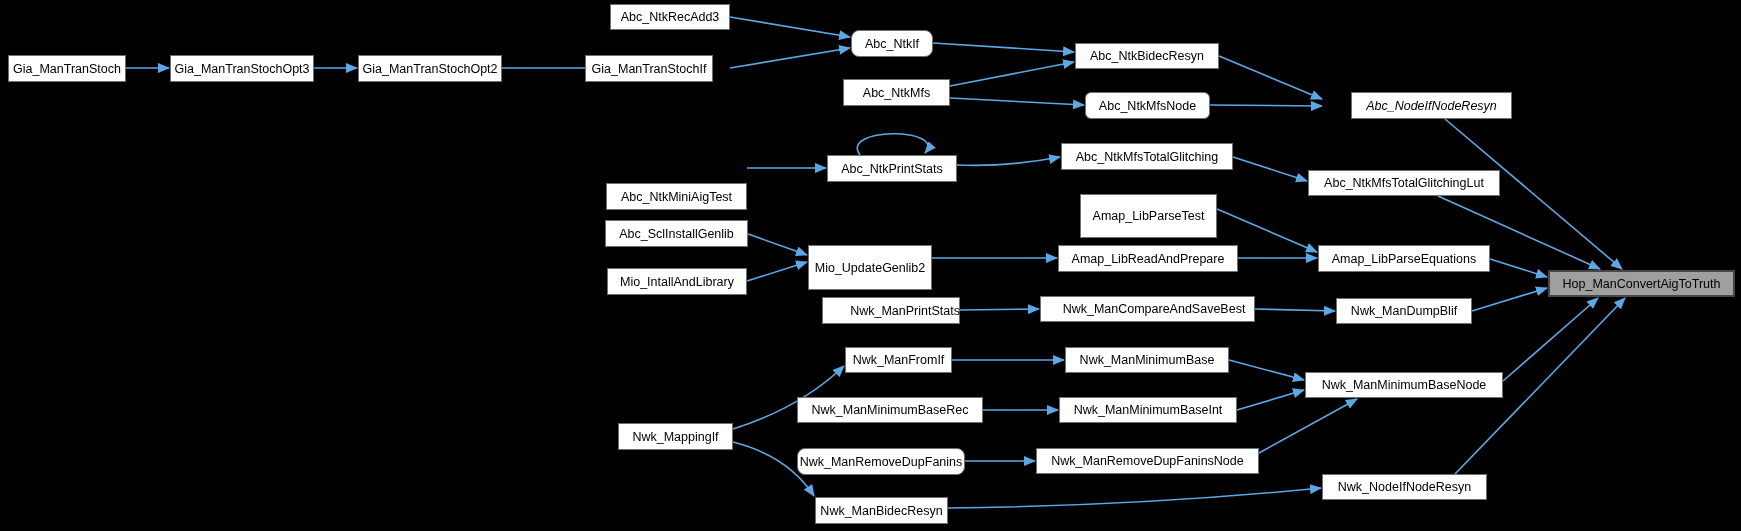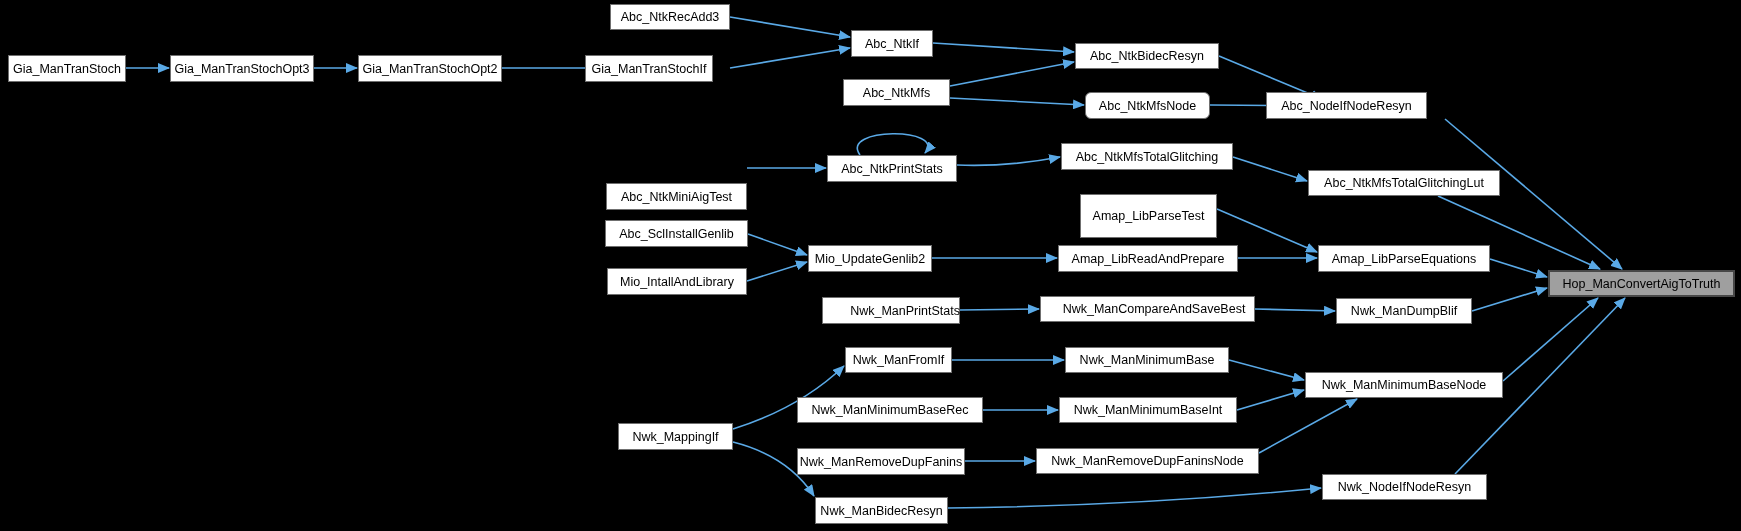--- a/index.html
+++ b/index.html
@@ -59,42 +59,42 @@
         <path d="M 1503 381 L 1598 298" fill="none" stroke="#5aa9e6" stroke-width="1.6" marker-end="url(#arrow)"></path>
         <path d="M 1455 474 L 1625 298" fill="none" stroke="#5aa9e6" stroke-width="1.6" marker-end="url(#arrow)"></path>
       </g>
   </svg>
 
 <div class="node" style="left: 8px; top: 55px; width: 118px; height: 27px;">Gia_ManTranStoch</div>
     <div class="node" style="left: 170px; top: 55px; width: 144px; height: 27px;">Gia_ManTranStochOpt3</div>
     <div class="node" style="left: 358px; top: 55px; width: 144px; height: 27px;">Gia_ManTranStochOpt2</div>
     <div class="node" style="left: 610px; top: 4px; width: 120px; height: 26px;">Abc_NtkRecAdd3</div>
     <div class="node" style="left: 585px; top: 55px; width: 128px; height: 27px;">Gia_ManTranStochIf</div>
-    <div class="node" style="left: 851px; top: 30px; width: 82px; height: 27px;">Abc_NtkIf</div>
+    <div class="node" style="left: 851px; top: 30px; width: 82px; height: 27px; border-radius: 8px;">Abc_NtkIf</div>
     <div class="node" style="left: 843px; top: 79px; width: 107px; height: 27px;">Abc_NtkMfs</div>
     <div class="node" style="left: 1075px; top: 43px; width: 144px; height: 26px;">Abc_NtkBidecResyn</div>
     <div class="node" style="left: 1085px; top: 92px; width: 125px; height: 27px; border-radius: 6px;">Abc_NtkMfsNode</div>
-    <div class="node" style="left: 1266px; top: 92px; width: 161px; height: 27px;">Abc_NodeIfNodeResyn</div>
+    <div class="node" style="left: 1351px; top: 92px; width: 161px; height: 27px; font-style: italic;">Abc_NodeIfNodeResyn</div>
     <div class="node" style="left: 606px; top: 155px; width: 141px; height: 27px; margin-top: 28px;">Abc_NtkMiniAigTest</div>
     <div class="node" style="left: 827px; top: 155px; width: 130px; height: 27px;">Abc_NtkPrintStats</div>
     <div class="node" style="left: 1061px; top: 143px; width: 172px; height: 27px;">Abc_NtkMfsTotalGlitching</div>
     <div class="node" style="left: 1080px; top: 194px; width: 137px; height: 44px;">Amap_LibParseTest</div>
     <div class="node" style="left: 1308px; top: 170px; width: 192px; height: 26px;">Abc_NtkMfsTotalGlitchingLut</div>
     <div class="node" style="left: 605px; top: 220px; width: 143px; height: 27px;">Abc_SclInstallGenlib</div>
     <div class="node" style="left: 607px; top: 268px; width: 140px; height: 27px;">Mio_IntallAndLibrary</div>
-    <div class="node" style="left: 808px; top: 245px; width: 124px; height: 27px;">Mio_UpdateGenlib2</div>
+    <div class="node" style="left: 808px; top: 245px; width: 124px; height: 45px;">Mio_UpdateGenlib2</div>
     <div class="node" style="left: 1058px; top: 245px; width: 180px; height: 27px;">Amap_LibReadAndPrepare</div>
     <div class="node" style="left: 1318px; top: 245px; width: 172px; height: 27px;">Amap_LibParseEquations</div>
     <div class="node" style="left: 822px; top: 297px; width: 138px; height: 27px; padding-left: 28px;">Nwk_ManPrintStats</div>
     <div class="node" style="left: 1040px; top: 296px; width: 215px; height: 26px; padding-left: 13px;">Nwk_ManCompareAndSaveBest</div>
     <div class="node" style="left: 1336px; top: 298px; width: 136px; height: 26px;">Nwk_ManDumpBlif</div>
     <div class="node highlight" style="left: 1548px; top: 270px; width: 187px; height: 27px;">Hop_ManConvertAigToTruth</div>
     <div class="node" style="left: 845px; top: 347px; width: 107px; height: 26px;">Nwk_ManFromIf</div>
     <div class="node" style="left: 1065px; top: 347px; width: 164px; height: 26px;">Nwk_ManMinimumBase</div>
     <div class="node" style="left: 797px; top: 397px; width: 186px; height: 26px;">Nwk_ManMinimumBaseRec</div>
     <div class="node" style="left: 1059px; top: 397px; width: 178px; height: 26px;">Nwk_ManMinimumBaseInt</div>
     <div class="node" style="left: 1305px; top: 372px; width: 198px; height: 26px;">Nwk_ManMinimumBaseNode</div>
     <div class="node" style="left: 618px; top: 423px; width: 115px; height: 27px;">Nwk_MappingIf</div>
-    <div class="node" style="left: 797px; top: 448px; width: 168px; height: 27px;">Nwk_ManRemoveDupFanins</div>
+    <div class="node" style="left: 797px; top: 448px; width: 168px; height: 27px; border-radius: 8px;">Nwk_ManRemoveDupFanins</div>
     <div class="node" style="left: 1036px; top: 448px; width: 223px; height: 26px;">Nwk_ManRemoveDupFaninsNode</div>
     <div class="node" style="left: 815px; top: 497px; width: 133px; height: 27px;">Nwk_ManBidecResyn</div>
     <div class="node" style="left: 1322px; top: 474px; width: 165px; height: 26px;">Nwk_NodeIfNodeResyn</div>
   </div>
 
 </body></html>

